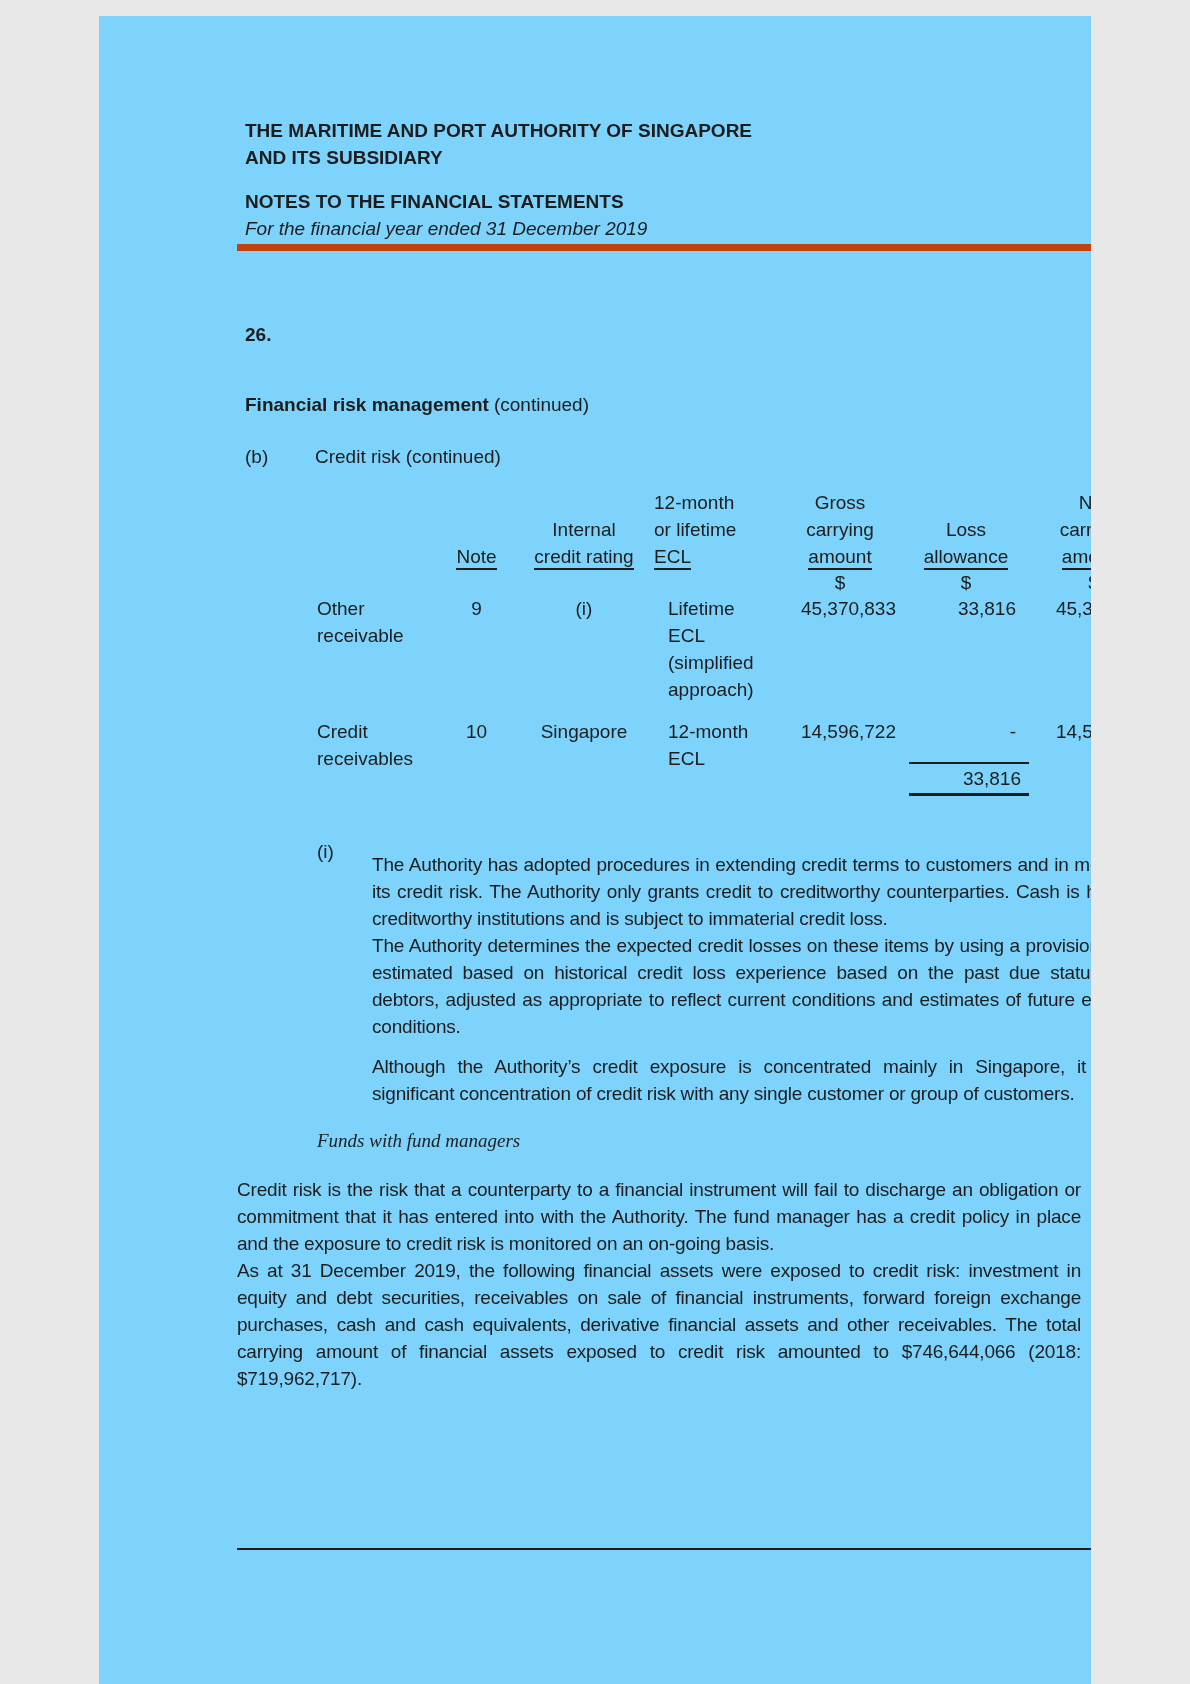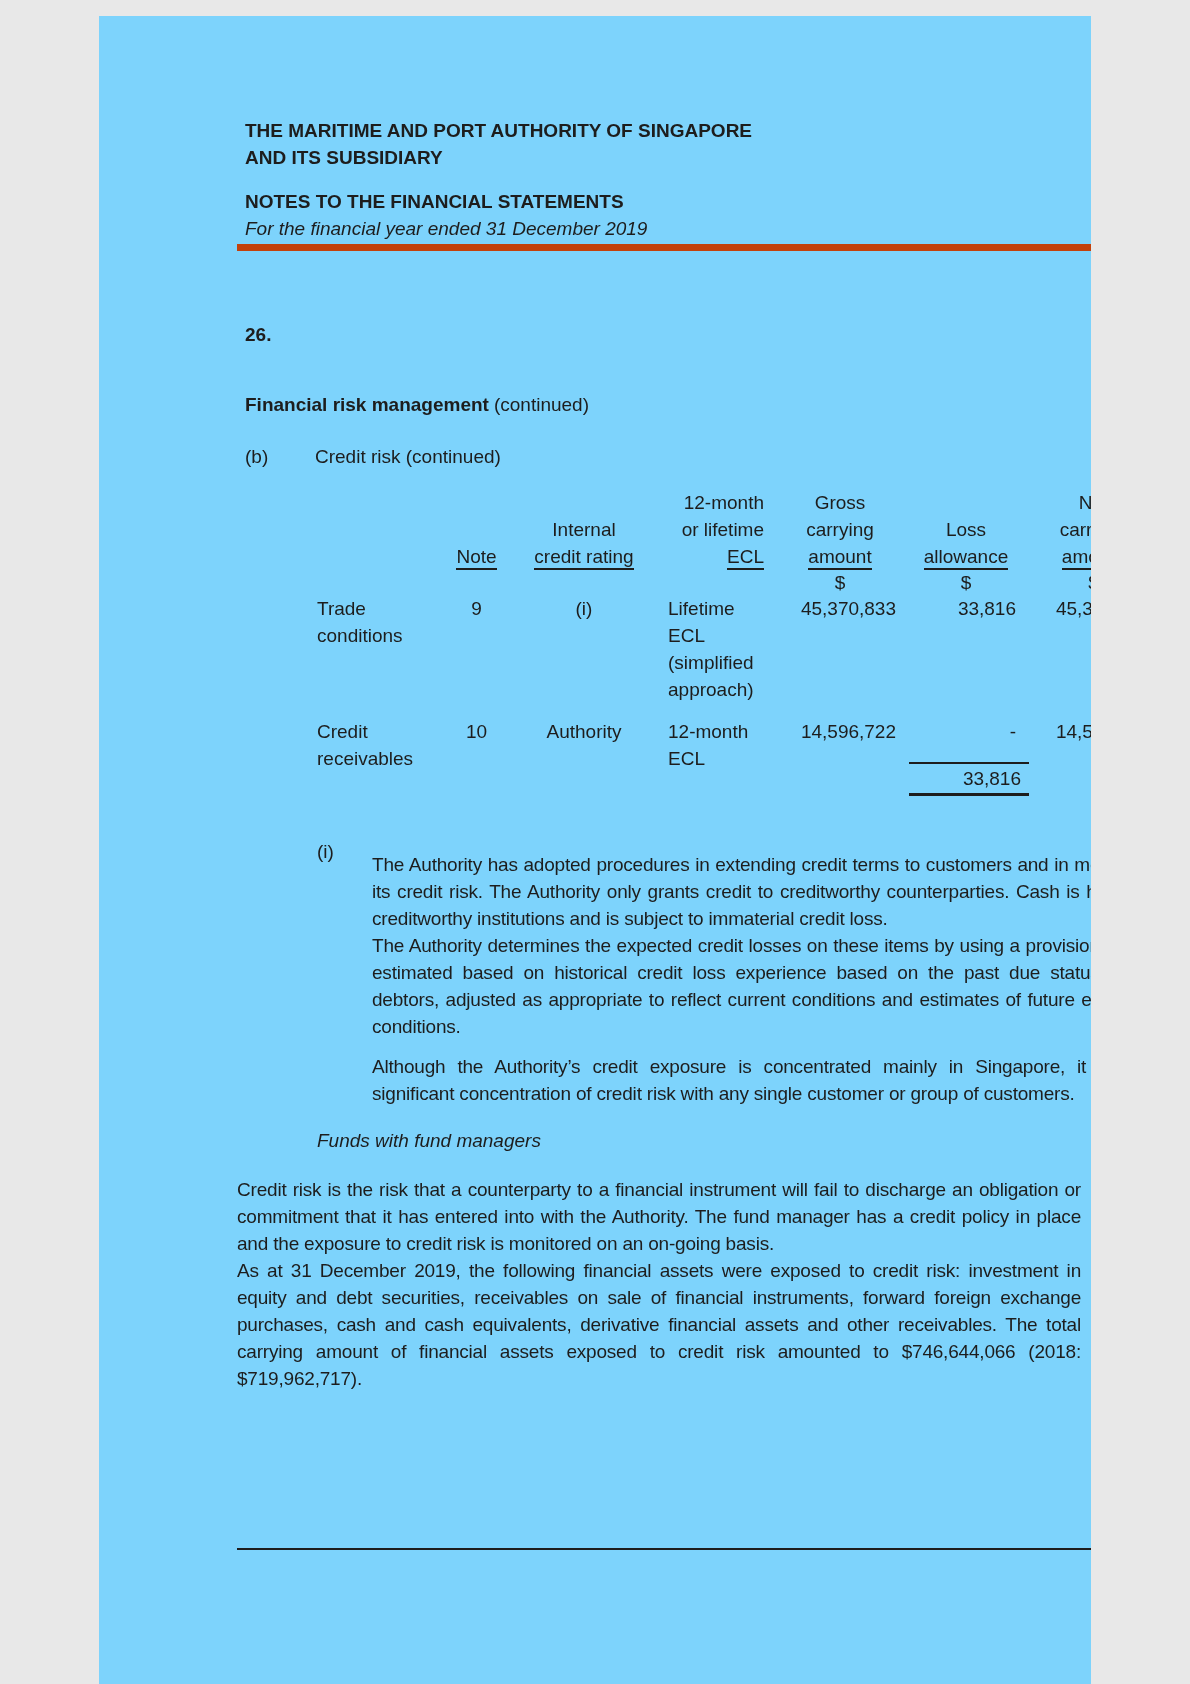--- a/index.html
+++ b/index.html
@@ -41,21 +41,21 @@
     border-top:2px solid #1d1d1d;border-bottom:3px solid #1d1d1d;
     text-align:right;padding:1px 8px 1px 0;
   }
 
   
   .footnote{margin-top:42px;display:flex;}
   .fn-marker{width:55px;flex:0 0 55px;}
   .fn-body{flex:1;width:787px;}
   p.just{margin:0;text-align:justify;letter-spacing:-0.2px;}
   p.gap{margin-top:13px;}
-  .funds-heading{margin-top:20px;margin-left:80px;font-style:italic;}
+  .funds-heading{margin-top:20px;margin-left:80px;font-style:italic;font-family:Liberation Serif, serif;}
   .funds-par{margin-left:80px;width:844px;margin-top:13px;}
   .funds-par.first{margin-top:22px;}
 
   .footer-rule{position:absolute;left:138px;top:1532px;width:924px;border-top:2px solid #1d1d1d;}
   .page-number{position:absolute;left:1073px;top:1584px;}
 </style>
 </head>
 <body>
 
 <div class="page">
@@ -96,21 +96,21 @@
       <tbody>
           <tr class="hdr">
         <td class="c-label"></td>
         <td class="hd c-note">
           <div><span class="u">Note</span></div>
         </td>
         <td class="hd c-rating">
           <div>Internal</div>
           <div><span class="u">credit rating</span></div>
         </td>
-        <td class="hd" style="text-align:right">
+        <td class="hd" style="text-align:left">
           <div>12-month</div>
           <div>or lifetime</div>
           <div><span class="u">ECL</span></div>
         </td>
         <td class="hd c-gross">
           <div>Gross</div>
           <div>carrying</div>
           <div><span class="u">amount</span></div>
         </td>
         <td class="hd c-loss">
@@ -126,35 +126,35 @@
       <tr class="cur">
         <td></td>
             <td></td>
             <td></td>
             <td></td>
         <td class="c-gross">$</td>
         <td class="c-loss">$</td>
         <td class="c-net">$</td>
       </tr>
       <tr>
-        <td class="c-label">Trade conditions</td>
+        <td class="c-label">Other receivable</td>
         <td class="c-note">9</td>
         <td class="c-rating">(i)</td>
         <td class="c-ecl">Lifetime ECL (simplified approach)</td>
         <td class="c-gross">45,370,833</td>
         <td class="c-loss">33,816</td>
         <td class="c-net">45,337,017</td>
       </tr>
       <tr class="sp">
             <td colspan="7"></td>
           </tr>
       <tr>
         <td class="c-label">Credit receivables</td>
         <td class="c-note">10</td>
-        <td class="c-rating">Authority</td>
+        <td class="c-rating">Singapore</td>
         <td class="c-ecl">12-month ECL</td>
         <td class="c-gross">14,596,722</td>
         <td class="c-loss">-</td>
         <td class="c-net">14,596,722</td>
       </tr>
       <tr>
         <td colspan="5"></td>
         <td class="c-loss">
           <div class="total-box">33,816</div>
         </td>

